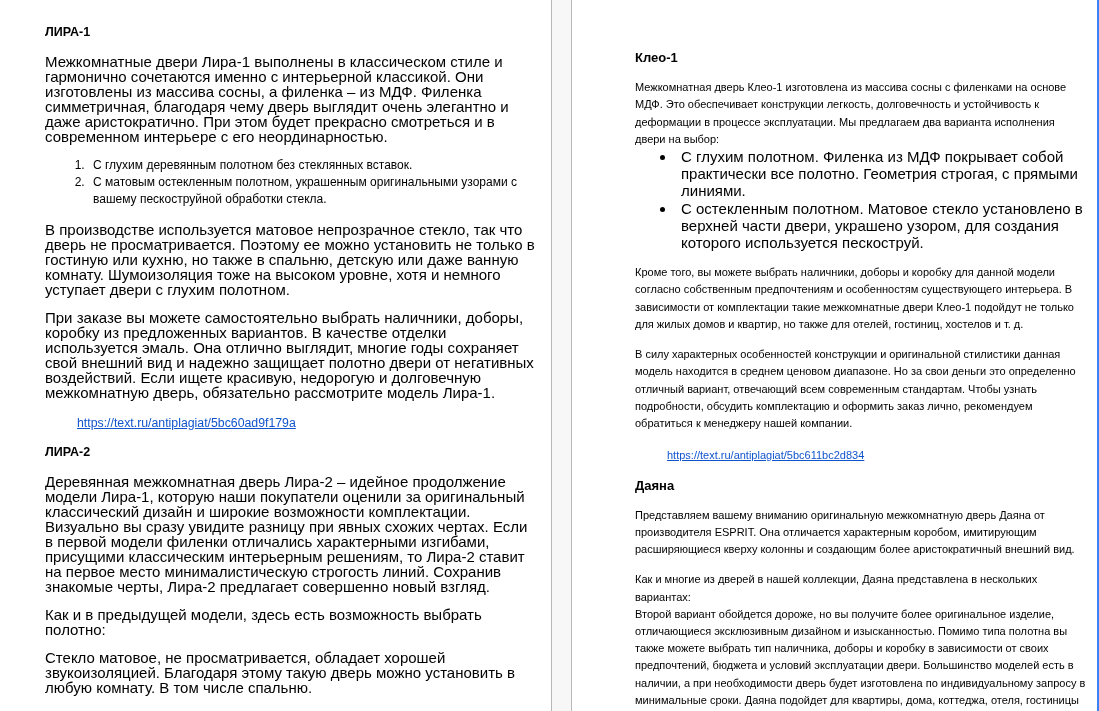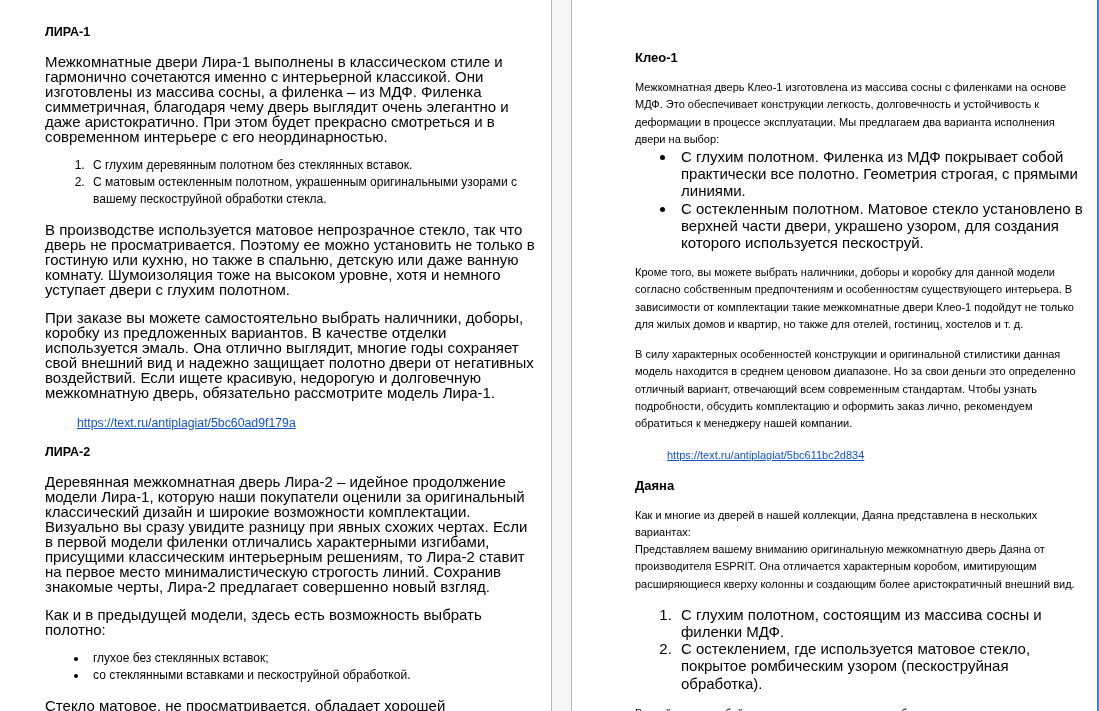--- a/index.html
+++ b/index.html
@@ -112,24 +112,20 @@
     <p class="doc-para">При заказе вы можете самостоятельно выбрать наличники, доборы, коробку из предложенных вариантов. В качестве отделки используется эмаль. Она отлично выглядит, многие годы сохраняет свой внешний вид и надежно защищает полотно двери от негативных воздействий. Если ищете красивую, недорогую и долговечную межкомнатную дверь, обязательно рассмотрите модель Лира-1.</p>
 
     <p class="link-para"><a class="doc-link" href="#">https://text.ru/antiplagiat/5bc60ad9f179a</a></p>
 
     <h2 class="doc-heading">ЛИРА-2</h2>
 
     <p class="doc-para">Деревянная межкомнатная дверь Лира-2 – идейное продолжение модели Лира-1, которую наши покупатели оценили за оригинальный классический дизайн и широкие возможности комплектации. Визуально вы сразу увидите разницу при явных схожих чертах. Если в первой модели филенки отличались характерными изгибами, присущими классическим интерьерным решениям, то Лира-2 ставит на первое место минималистическую строгость линий. Сохранив знакомые черты, Лира-2 предлагает совершенно новый взгляд.</p>
 
     <p class="doc-para">Как и в предыдущей модели, здесь есть возможность выбрать полотно:</p>
 
-    <ul class="doc-list">
-      <li>глухое без стеклянных вставок;</li>
-      <li>со стеклянными вставками и пескоструйной обработкой.</li>
-    </ul>
 
     <p class="doc-para">Стекло матовое, не просматривается, обладает хорошей звукоизоляцией. Благодаря этому такую дверь можно установить в любую комнату. В том числе спальню.</p>
 
   </div>
 
   <div class="page-gutter"></div>
 
   <div class="page page-right">
 
     <h2 class="doc-heading">Клео-1</h2>
@@ -142,26 +138,22 @@
     </ul>
 
     <p class="doc-para">Кроме того, вы можете выбрать наличники, доборы и коробку для данной модели согласно собственным предпочтениям и особенностям существующего интерьера. В зависимости от комплектации такие межкомнатные двери Клео-1 подойдут не только для жилых домов и квартир, но также для отелей, гостиниц, хостелов и т. д.</p>
 
     <p class="doc-para">В силу характерных особенностей конструкции и оригинальной стилистики данная модель находится в среднем ценовом диапазоне. Но за свои деньги это определенно отличный вариант, отвечающий всем современным стандартам. Чтобы узнать подробности, обсудить комплектацию и оформить заказ лично, рекомендуем обратиться к менеджеру нашей компании.</p>
 
     <p class="link-para"><a class="doc-link" href="#">https://text.ru/antiplagiat/5bc611bc2d834</a></p>
 
     <h2 class="doc-heading">Даяна</h2>
 
+    <p class="doc-para">Представляем вашему вниманию оригинальную межкомнатную дверь Даяна от производителя ESPRIT. Она отличается характерным коробом, имитирующим расширяющиеся кверху колонны и создающим более аристократичный внешний вид.</p>
+
     <p class="doc-para" style="margin-bottom:0;">Как и многие из дверей в нашей коллекции, Даяна представлена в нескольких вариантах:</p>
 
-    <p class="doc-para">Представляем вашему вниманию оригинальную межкомнатную дверь Даяна от производителя ESPRIT. Она отличается характерным коробом, имитирующим расширяющиеся кверху колонны и создающим более аристократичный внешний вид.</p>
-
-    <ol class="doc-list">
-      <li>С глухим полотном, состоящим из массива сосны и филенки МДФ.</li>
-      <li>С остеклением, где используется матовое стекло, покрытое ромбическим узором (пескоструйная обработка).</li>
-    </ol>
 
     <p class="doc-para">Второй вариант обойдется дороже, но вы получите более оригинальное изделие, отличающиеся эксклюзивным дизайном и изысканностью. Помимо типа полотна вы также можете выбрать тип наличника, доборы и коробку в зависимости от своих предпочтений, бюджета и условий эксплуатации двери. Большинство моделей есть в наличии, а при необходимости дверь будет изготовлена по индивидуальному запросу в минимальные сроки. Даяна подойдет для квартиры, дома, коттеджа, отеля, гостиницы и даже для различных общественных заведений. Это действительно универсальная и практичная модель. Она нетребовательна в уходе, долговечна и отличается по-настоящему уникальным дизайном. А цена ее при этом остается вполне доступной для среднестатистического покупателя.</p>
 
   </div>
 
 </div>
 
 </body></html>

